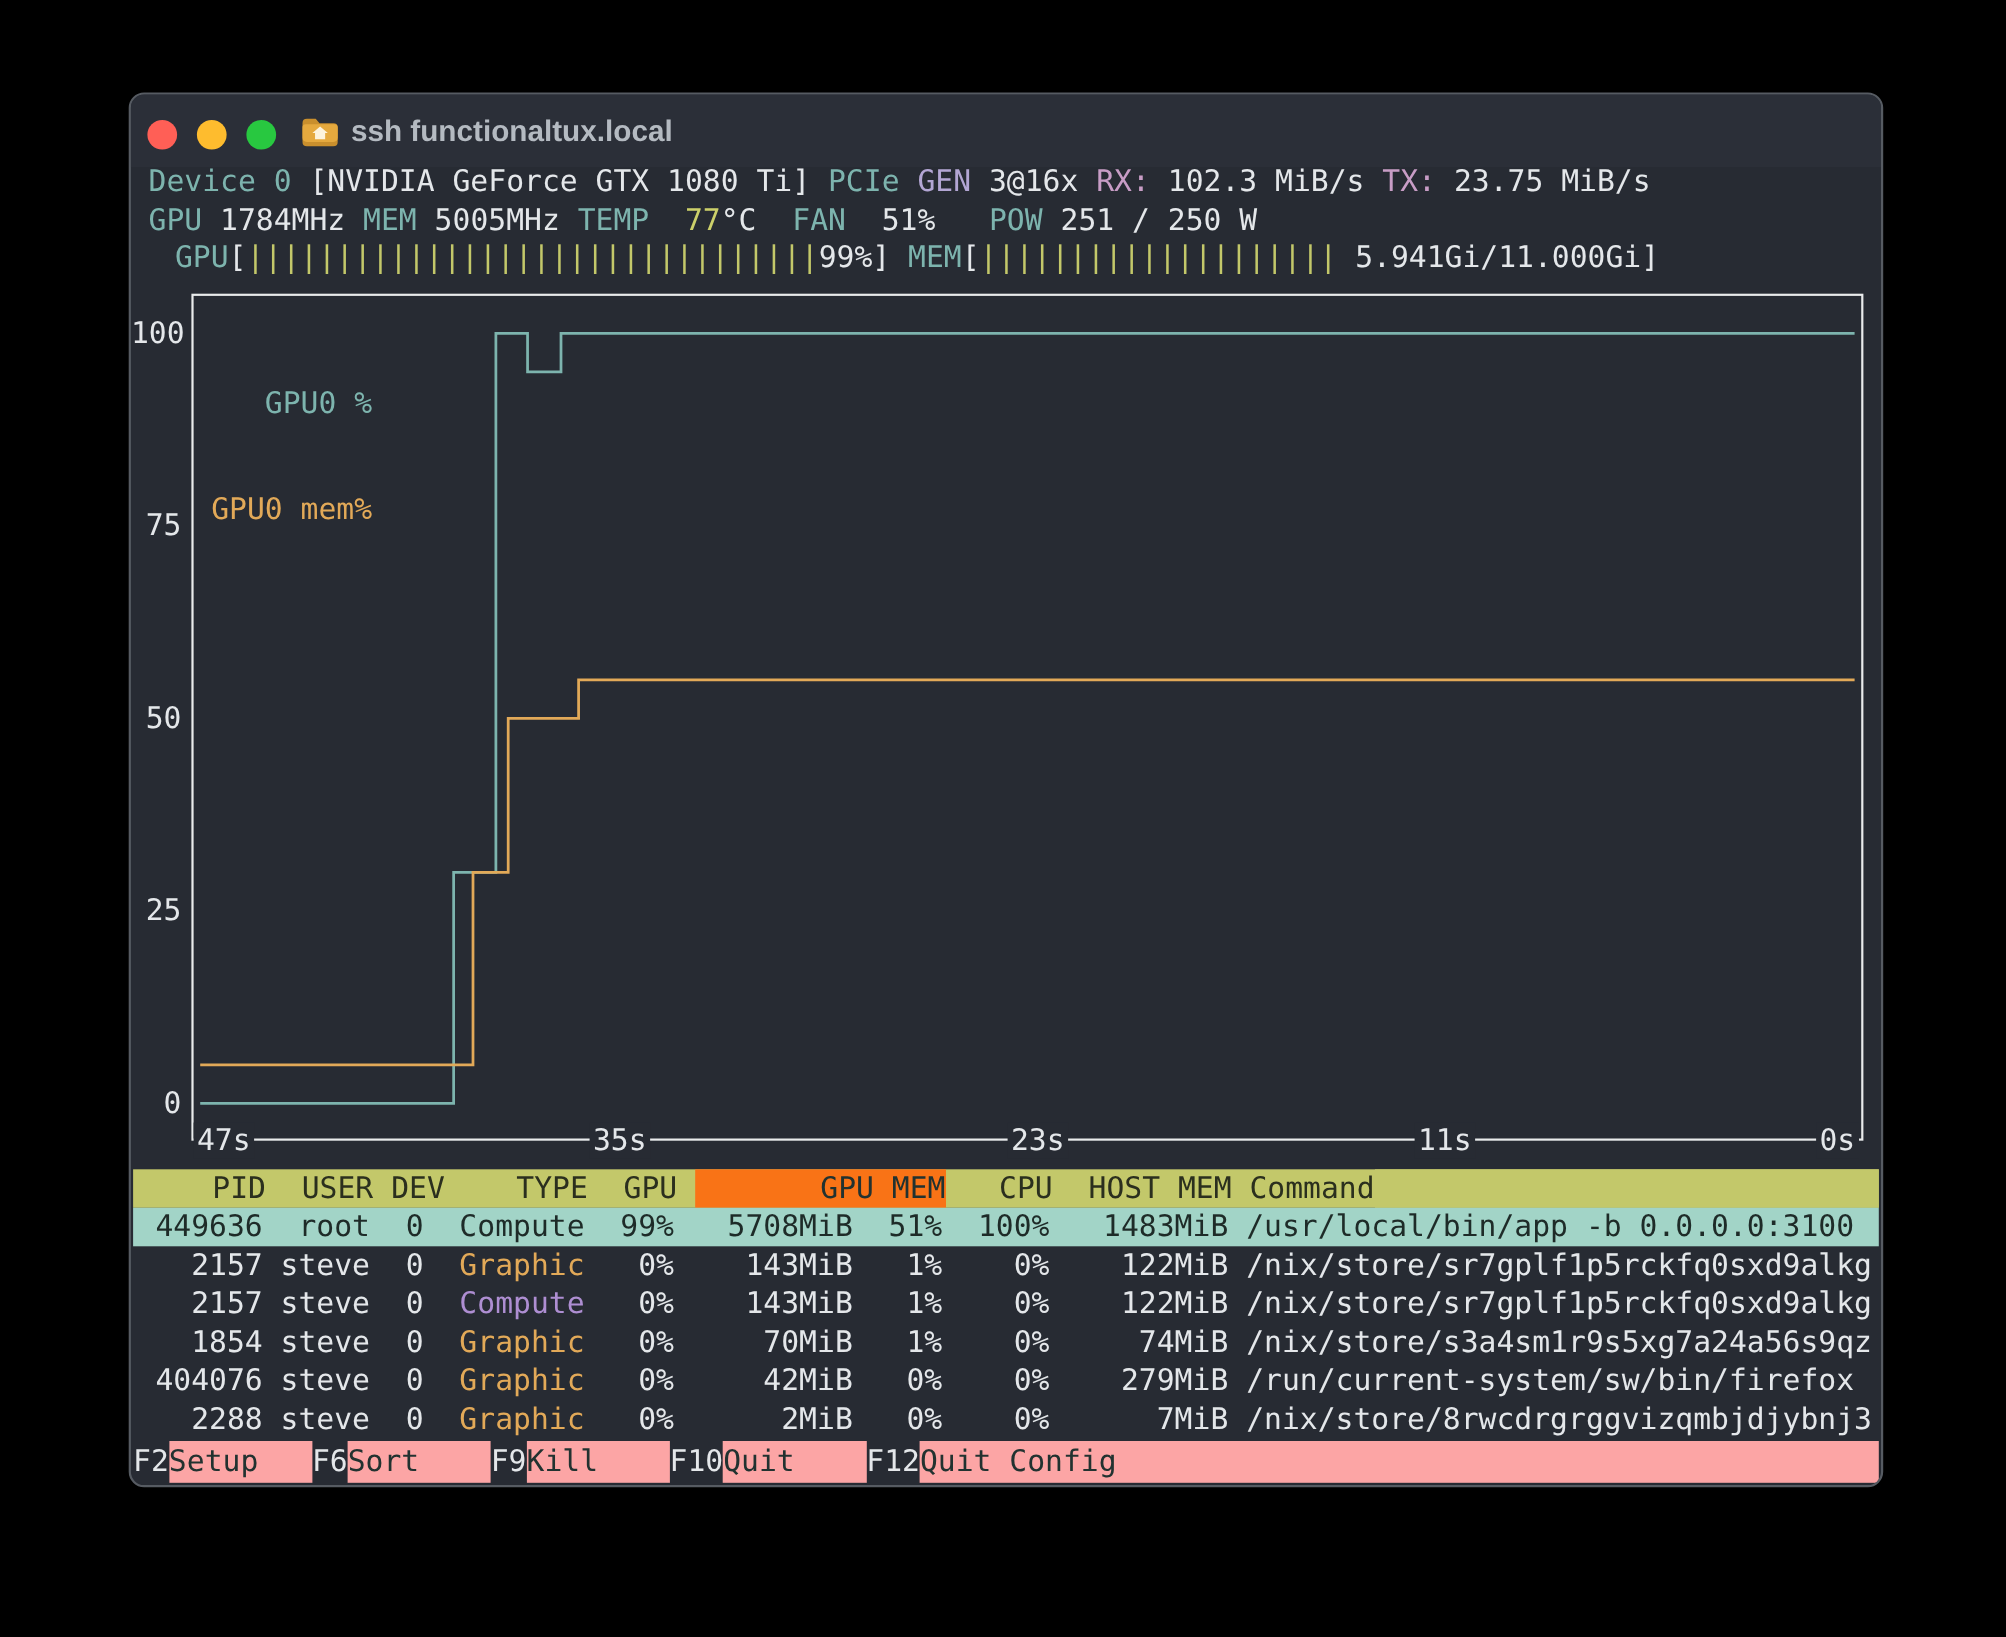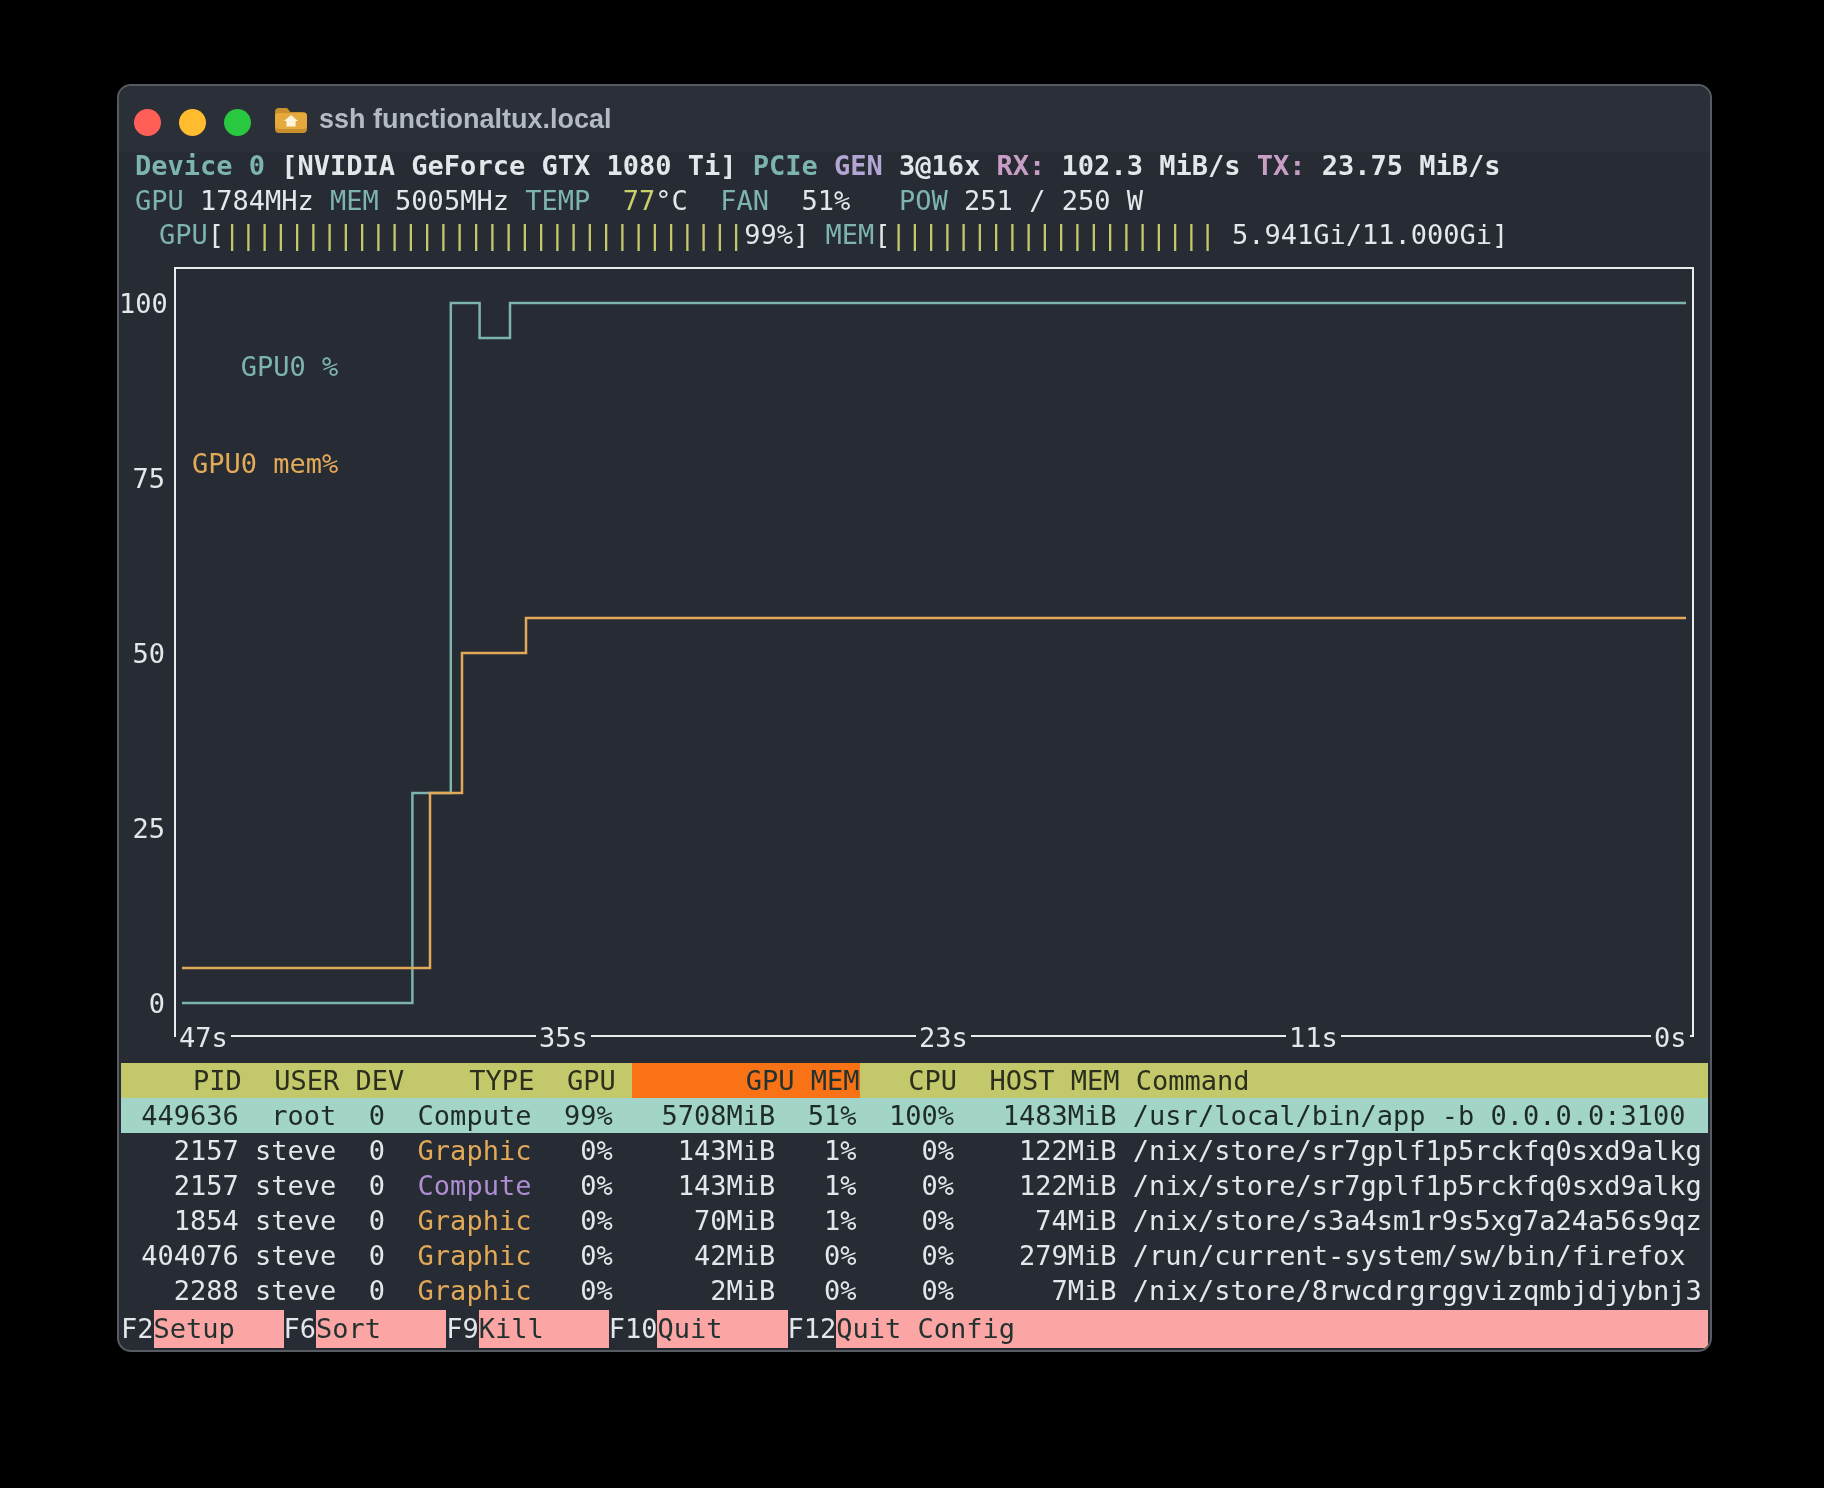--- a/index.html
+++ b/index.html
@@ -16,21 +16,21 @@
   .tl{position:absolute;top:23px;width:27px;height:27px;border-radius:50%;}
   .tl.close{left:15px;background:#ff5f56;}
   .tl.min{left:60px;background:#febc2e;}
   .tl.zoom{left:105px;background:#28c840;}
   .proxy{position:absolute;left:155px;top:20px;width:34px;height:28px;}
   .wtitle{position:absolute;left:200px;top:0;height:66px;line-height:66px;
     font-family:"Liberation Sans","DejaVu Sans",sans-serif;font-weight:bold;
     font-size:27px;color:#b4bac1;}
   
   .line{position:absolute;left:16px;height:35px;line-height:35px;white-space:pre;}
-  .l1{top:62px;font-weight:bold;} .l2{top:97px;} .l3{top:131px;margin-left:24px;}
+  .l1{top:62px;} .l2{top:97px;} .l3{top:131px;margin-left:24px;}
   .c-teal{color:#7db4ae}.c-white{color:#e4e7ea}.c-olive{color:#c3c86a}
   .c-yellow{color:#ccd06a}.c-lavender{color:#b3a6d4}.c-pink{color:#c89dc6}
   .c-orange{color:#e2a958}.c-purple{color:#ae8ed2}
   
   .chart{position:absolute;left:55px;top:181px;width:1520px;height:770px;
     border:2px solid #e9ebec;box-sizing:border-box;}
   .chart svg{position:absolute;left:0;top:0;}
   .legend{position:absolute;left:16px;top:18px;white-space:pre;}
   .leg{height:35px;line-height:35px;text-align:right;}
   .leg.teal{color:#7db4ae}.leg.orange{color:#e2a958}

